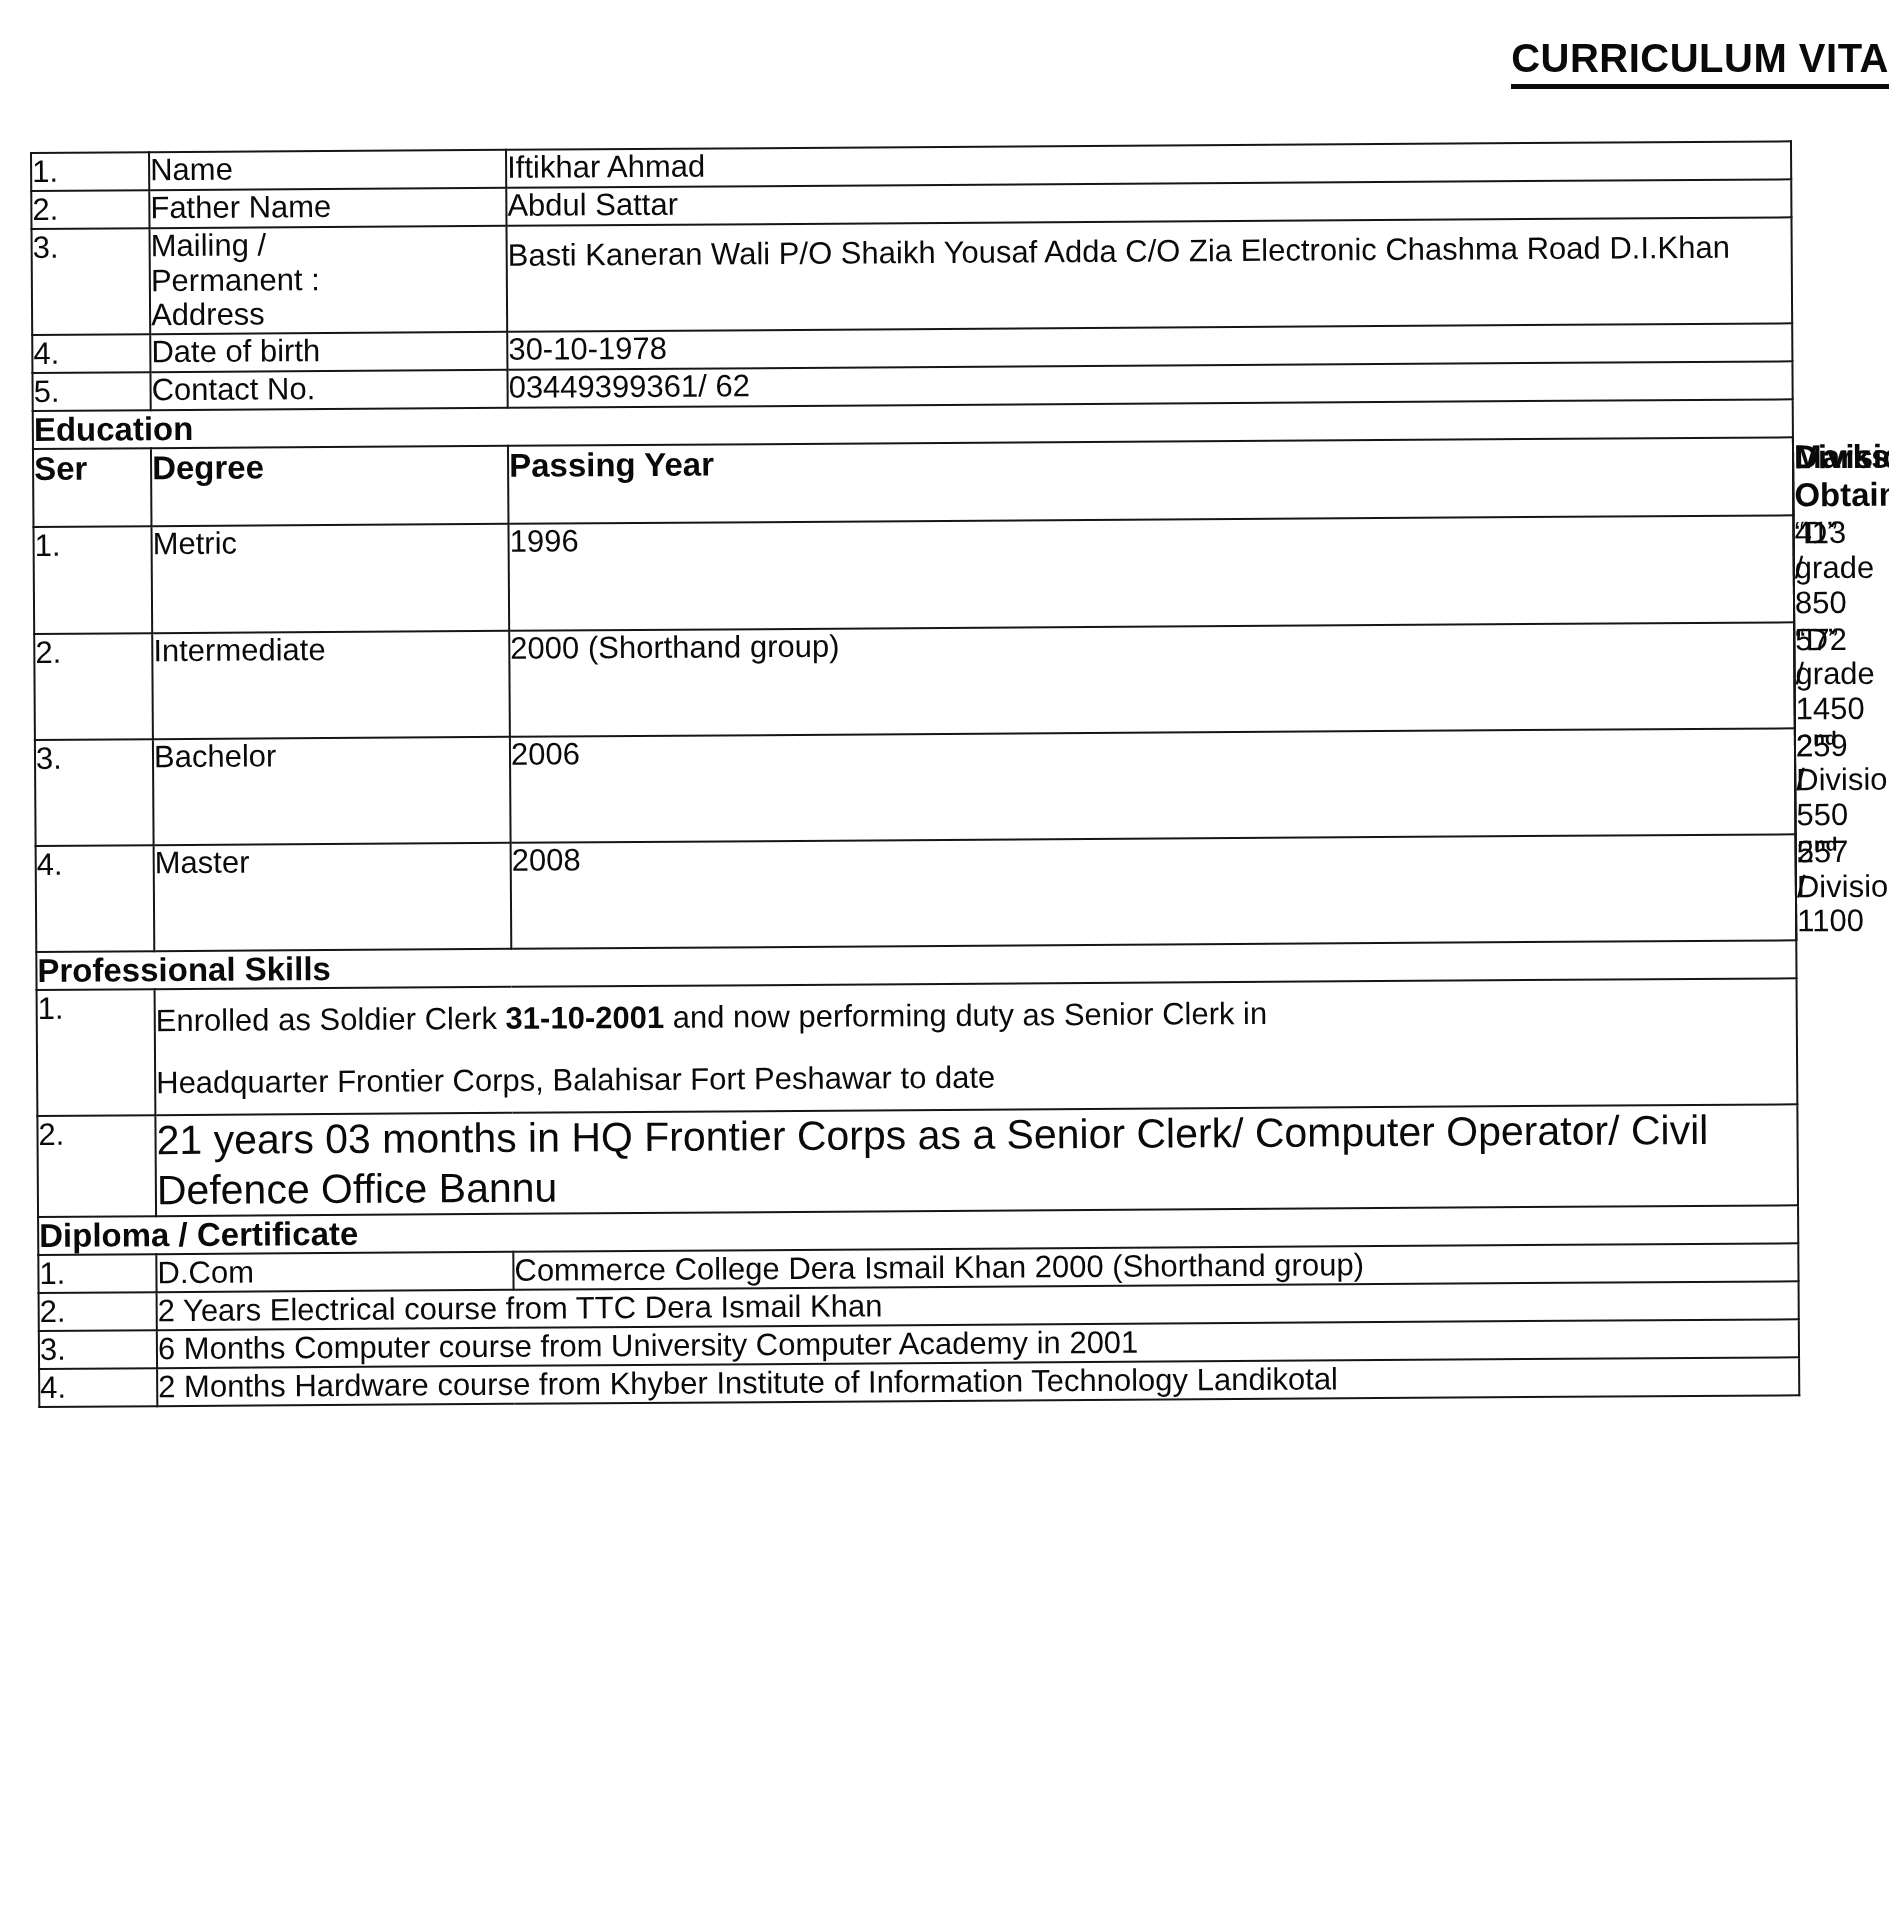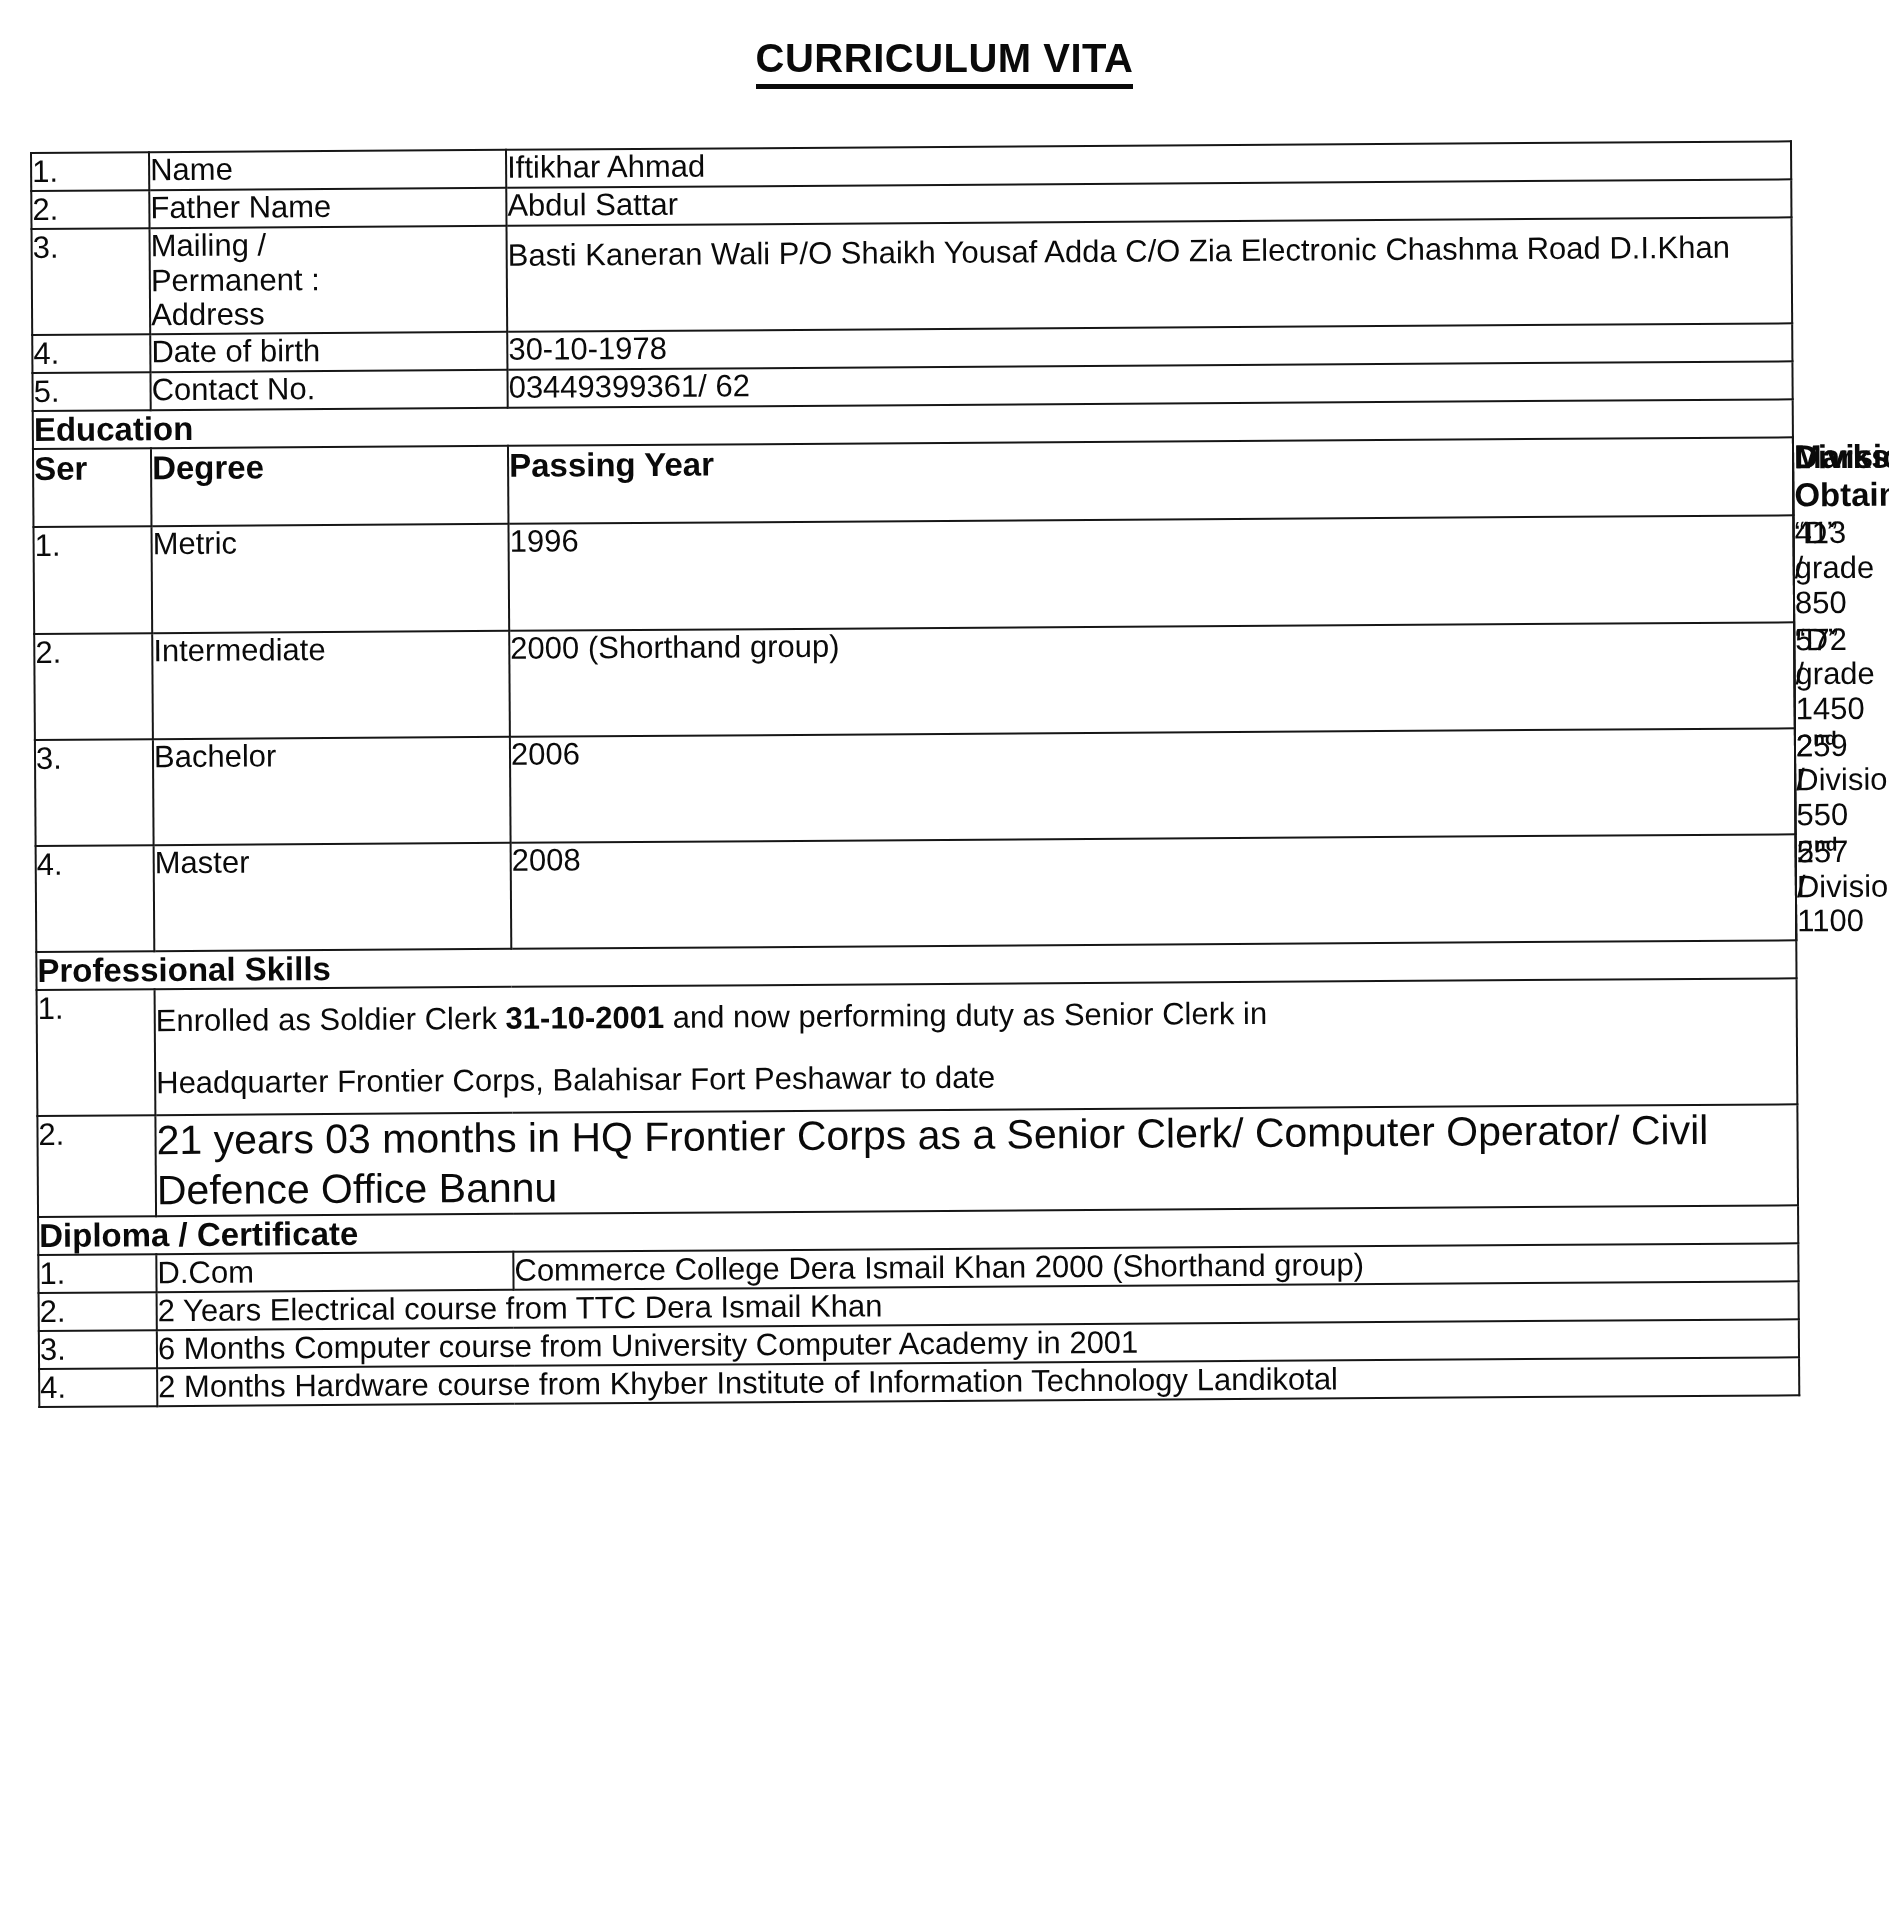--- a/index.html
+++ b/index.html
@@ -20,21 +20,21 @@
     width: 1889px;
     height: 1915px;
     background: #fff;
   }
   
   .doc-title {
     position: absolute;
     top: 36px;
     left: 0;
     width: 1889px;
-    text-align: center;
+    text-align: right;
     font-size: 40px;
     font-weight: bold;
     letter-spacing: 0.5px;
   }
   .doc-title span {
     display: inline-block;
     border-bottom: 5px solid #0a0a0a;
     padding-bottom: 3px;
   }
 

